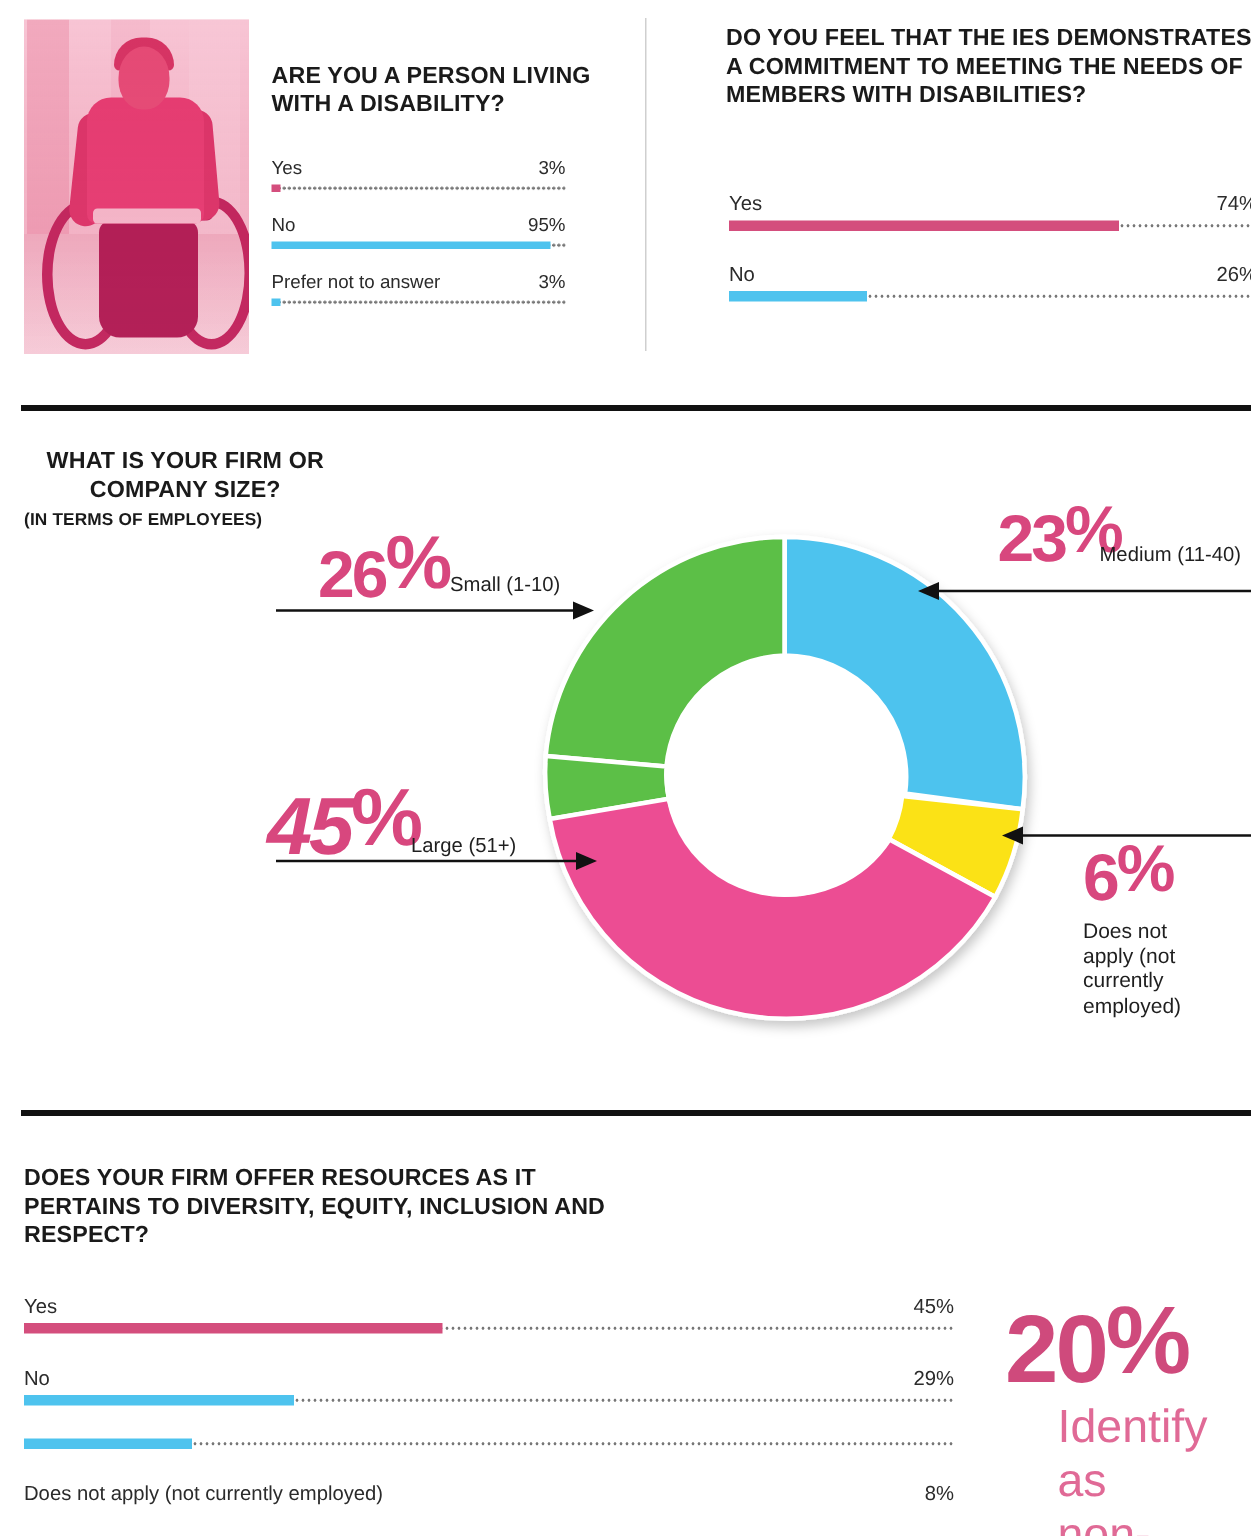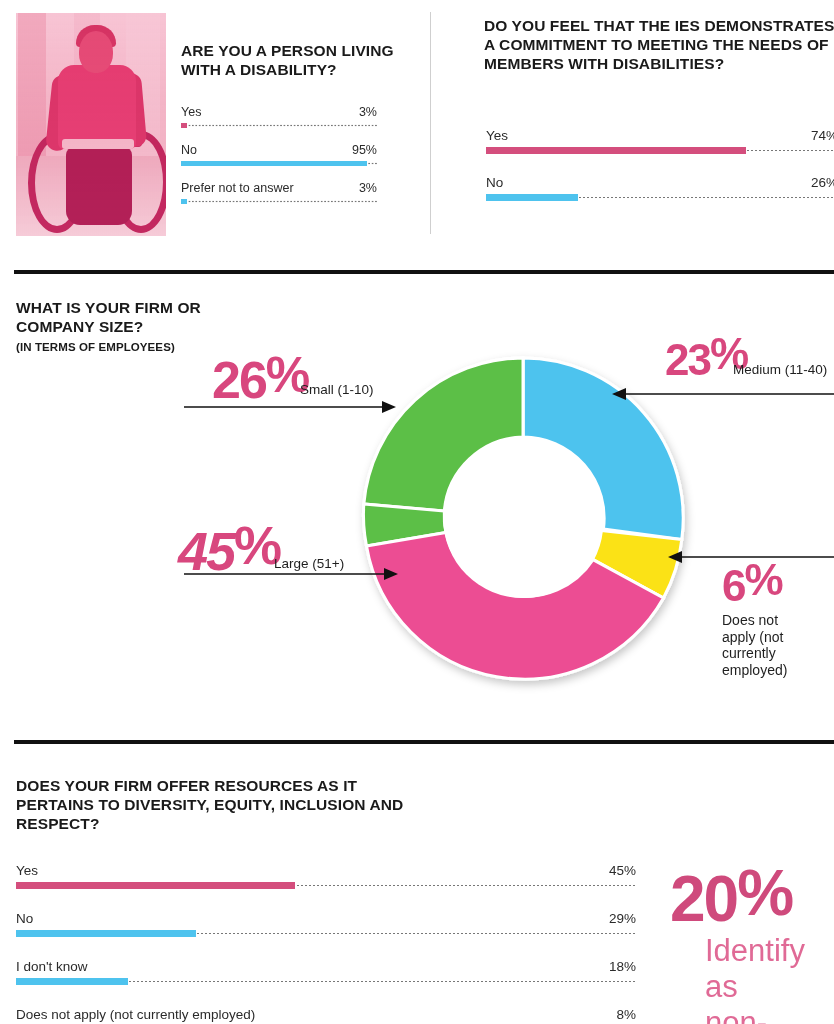--- a/index.html
+++ b/index.html
@@ -217,21 +217,21 @@
         <span class="val">26%</span>
       </div>
       <div class="bar-track">
         <div class="bar-fill" style="width:26%; background:#4ec3ee;"></div>
       </div>
     </div>
   </div>
 
   <div class="hdiv" style="top:270px;"></div>
 
-  <div class="q-title" style="position:absolute; left:16px; top:298px; width:215px;">WHAT IS YOUR FIRM OR COMPANY SIZE?</div>
+  <div class="q-title" style="position:absolute; left:16px; top:298px; width:215px;text-align:center;">WHAT IS YOUR FIRM OR COMPANY SIZE?</div>
   <div class="q-sub" style="position:absolute; left:16px; top:340px; width:230px;">(IN TERMS OF EMPLOYEES)</div>
 
   <svg style="position:absolute; left:318px; top:318px;" width="410" height="410" viewBox="0 0 410 410">
     <defs>
       <filter id="dsh" x="-25%" y="-25%" width="150%" height="150%">
         <feDropShadow dx="2" dy="4" stdDeviation="4" flood-color="#000" flood-opacity="0.22"></feDropShadow>
       </filter>
     </defs>
     <g filter="url(#dsh)">
 
@@ -247,21 +247,21 @@
 
       <path d="M 205 40 A 160 160 0 0 0 45.8 186.0 L 126.3 193.0 A 81 81 0 0 1 205 119 Z" fill="#5cbf46" stroke="#ffffff" stroke-width="3"></path>
       <path d="M 45.8 186.0 A 160 160 0 0 0 48.5 228.0 L 128.0 214.5 A 81 81 0 0 1 126.3 193.0 Z" fill="#5cbf46" stroke="#ffffff" stroke-width="3"></path>
 
       <path d="M 48.5 228.0 A 160 160 0 0 0 345.47 280.0 L 275.0 241.6 A 81 81 0 0 1 128.0 214.5 Z" fill="#ec4e93" stroke="#ffffff" stroke-width="3"></path>
       <circle cx="205" cy="200" r="80" fill="#ffffff"></circle>
     </g>
   </svg>
 
   <div class="callout" style="left:212px; top:350px;">
-    <span class="big-pct" style="font-size:52px;">26</span><span class="big-pct pct-sign" style="font-size:50px;">%</span>
+    <span class="big-pct" style="font-size:44px;">26</span><span class="big-pct pct-sign" style="font-size:50px;">%</span>
     <span class="callout-lab" style="position:absolute; left:88px; top:32px; white-space:nowrap;">Small (1-10)</span>
   </div>
   <svg class="arrow" style="left:184px; top:398px;" width="212" height="18">
     <line x1="0" y1="9" x2="198" y2="9" stroke="#111" stroke-width="1.6"></line>
     <polygon points="198,3 212,9 198,15" fill="#111"></polygon>
   </svg>
 
   <div class="callout" style="left:665px; top:332px;">
     <span class="big-pct" style="font-size:44px;">23</span><span class="big-pct pct-sign" style="font-size:44px;">%</span>
     <span class="callout-lab" style="position:absolute; left:68px; top:30px; white-space:nowrap;">Medium (11-40)</span>
@@ -314,24 +314,20 @@
       <div class="bar-head">
         <span class="lab">No</span>
         <span class="val">29%</span>
       </div>
       <div class="bar-track">
         <div class="bar-fill" style="width:29%; background:#4ec3ee;"></div>
       </div>
     </div>
 
     <div class="bar-row" style="margin-bottom:22px;">
-      <div class="bar-head">
-        <span class="lab">I don't know</span>
-        <span class="val">18%</span>
-      </div>
       <div class="bar-track">
         <div class="bar-fill" style="width:18%; background:#4ec3ee;"></div>
       </div>
     </div>
 
     <div class="bar-row">
       <div class="bar-head">
         <span class="lab">Does not apply (not currently employed)</span>
         <span class="val">8%</span>
       </div>

